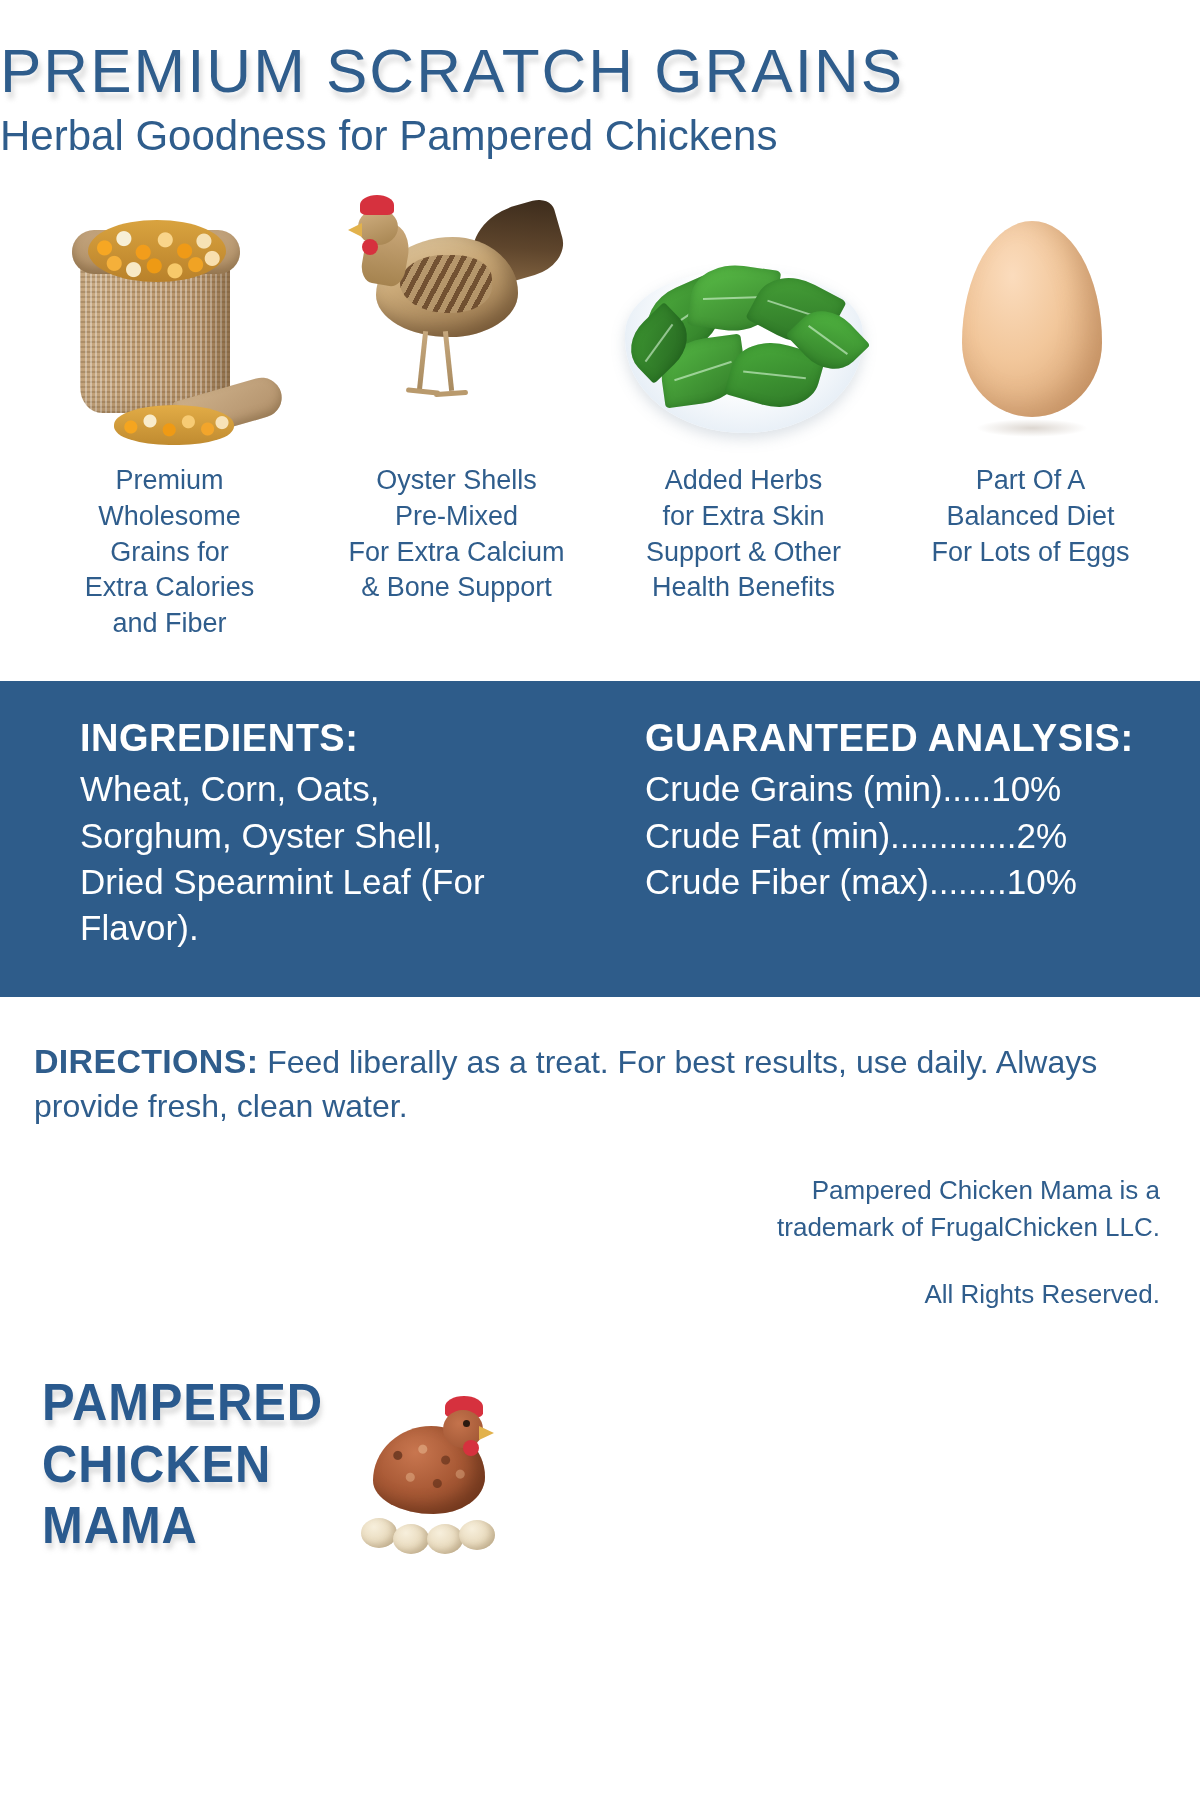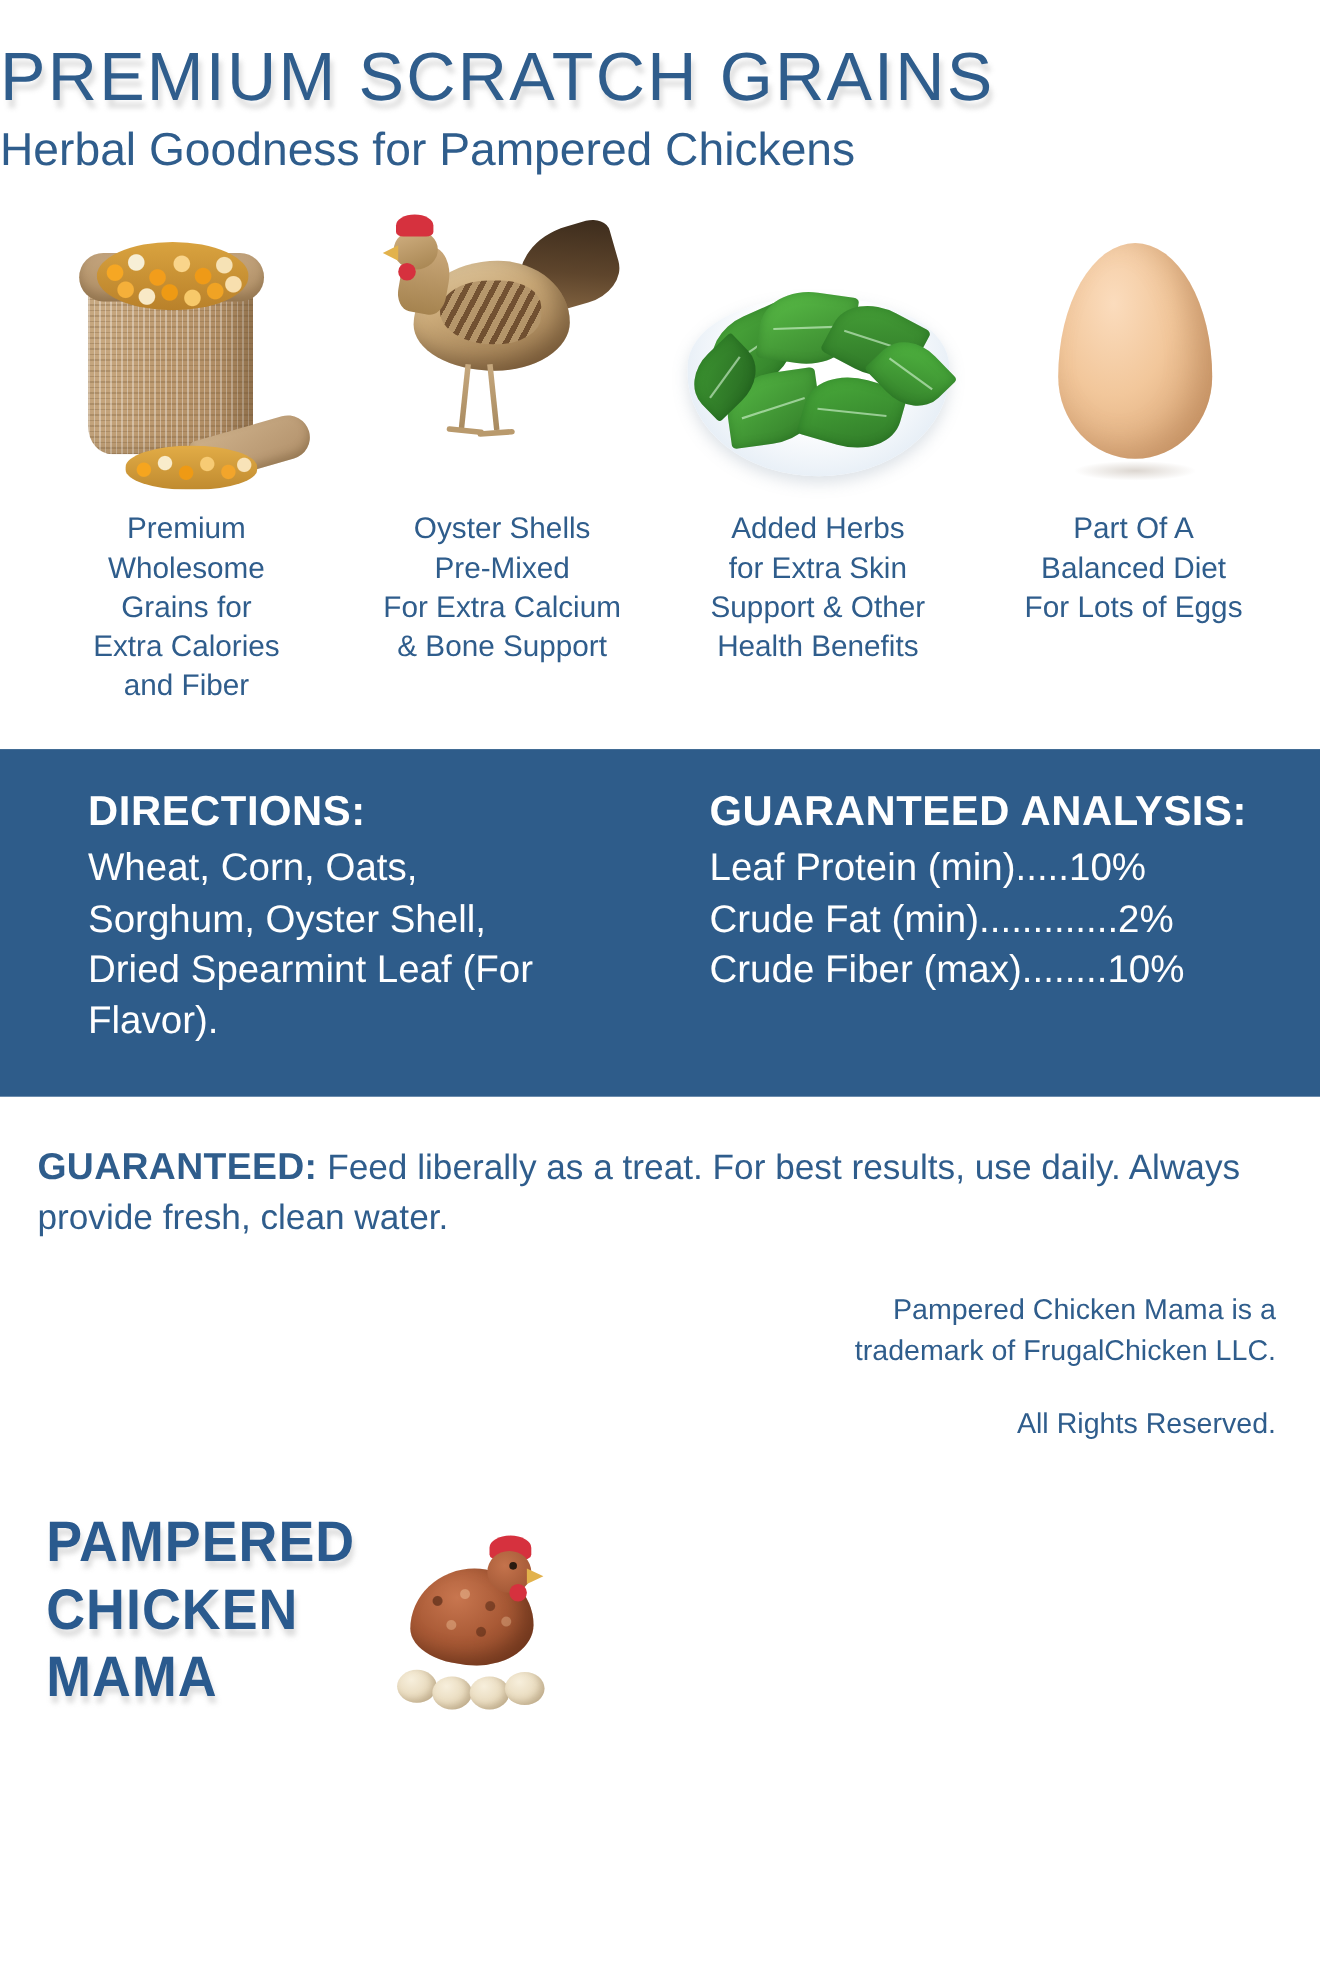--- a/index.html
+++ b/index.html
@@ -469,38 +469,38 @@
     </div>
     <div class="feature-caption">Part Of A
 Balanced Diet
 For Lots of Eggs</div>
   </div>
 
 </div>
 
 <div class="blue-panel">
   <div class="panel-col left">
-    <div class="panel-heading">DIRECTIONS:</div>
+    <div class="panel-heading">INGREDIENTS:</div>
     <div class="panel-body">Wheat, Corn, Oats,
 Sorghum, Oyster Shell,
 Dried Spearmint Leaf (For
 Flavor).</div>
   </div>
   <div class="panel-col right">
     <div class="panel-heading">GUARANTEED ANALYSIS:</div>
     <ul class="ga-list">
-      <li>Leaf Protein (min).....10%</li>
+      <li>Crude Grains (min).....10%</li>
       <li>Crude Fat (min).............2%</li>
       <li>Crude Fiber (max)........10%</li>
     </ul>
   </div>
 </div>
 
 <div class="directions">
-  <span class="dir-label">GUARANTEED:</span><span> Feed liberally as a treat. For best results, use daily. Always provide fresh, clean water.</span>
+  <span class="dir-label">DIRECTIONS:</span><span> Feed liberally as a treat. For best results, use daily. Always provide fresh, clean water.</span>
 </div>
 
 <div class="footer">
 
 
   <div class="legal-block">Pampered Chicken Mama is a
 trademark of FrugalChicken LLC.</div>
 
   <div class="rights-line">All Rights Reserved.</div>
 

